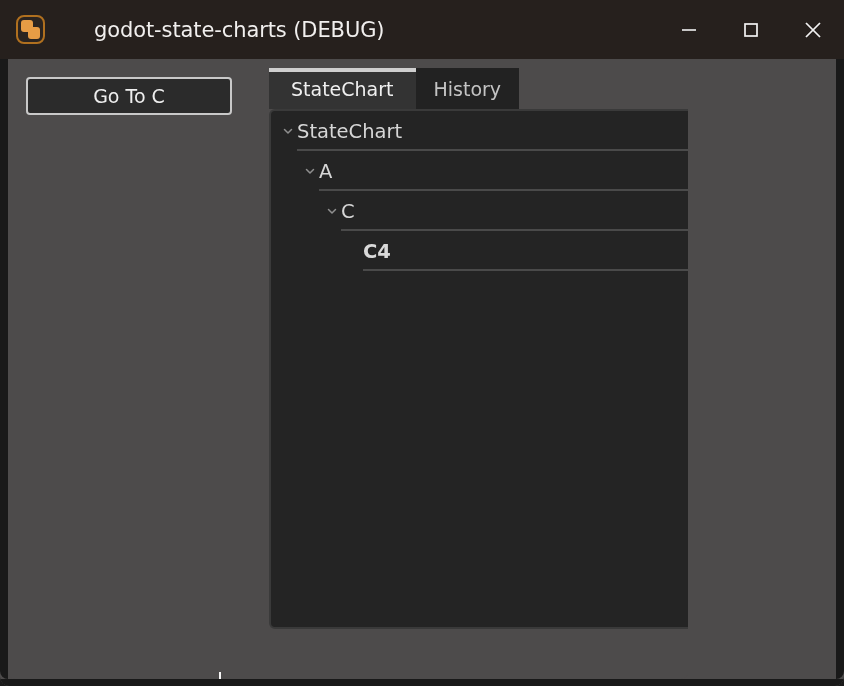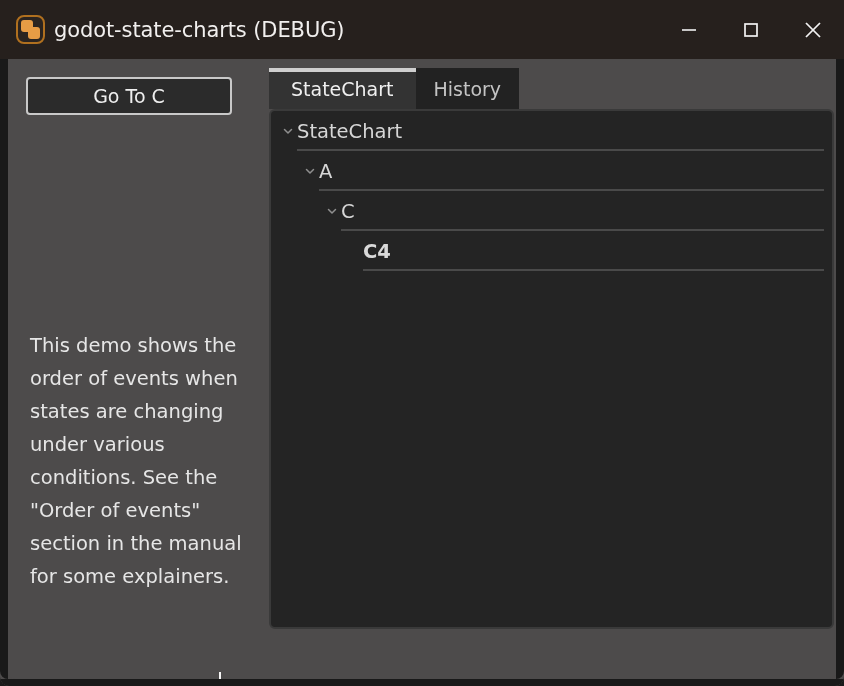--- a/index.html
+++ b/index.html
@@ -28,20 +28,21 @@
 
   
   #titlebar {
     position: absolute;
     left: 0; top: 0;
     width: 844px;
     height: 59px;
     background: #26201d;
     display: flex;
     align-items: center;
+    gap: 40px;
   }
   #app-icon {
     position: relative;
     width: 29px;
     height: 29px;
     margin-left: 16px;
     margin-right: 9px;
     flex: none;
     border: 2px solid #b0701f;
     border-radius: 8px;
@@ -99,21 +100,21 @@
     position: absolute;
     left: 0; bottom: 0;
     width: 844px;
     height: 7px;
     background: #191919;
     border-radius: 0 0 9px 9px;
   }
   #inner {
     position: absolute;
     left: 8px; top: 59px;
-    width: 828px;
+    width: 680px;
     height: 620px;
     background: #4d4b4b;
     border-radius: 0 0 7px 7px;
     overflow: hidden;
   }
 
   
   #left-col {
     position: absolute;
     left: 18px;
@@ -300,21 +301,20 @@
   <div id="edge-left"></div>
   <div id="edge-right"></div>
   <div id="edge-bottom"></div>
 
   <div id="inner">
 
     <div id="left-col">
       <div class="gbtn focused">Go To C</div>
     </div>
 
-    <div id="demo-text">This demo shows the order of events when states are changing under various conditions. See the "Order of events" section in the manual for some explainers.</div>
 
     <div id="right-col">
       <div id="tabbar">
         <div class="tab active">StateChart</div>
         <div class="tab inactive">History</div>
       </div>
     </div>
 
     <div id="tree-panel">
 

